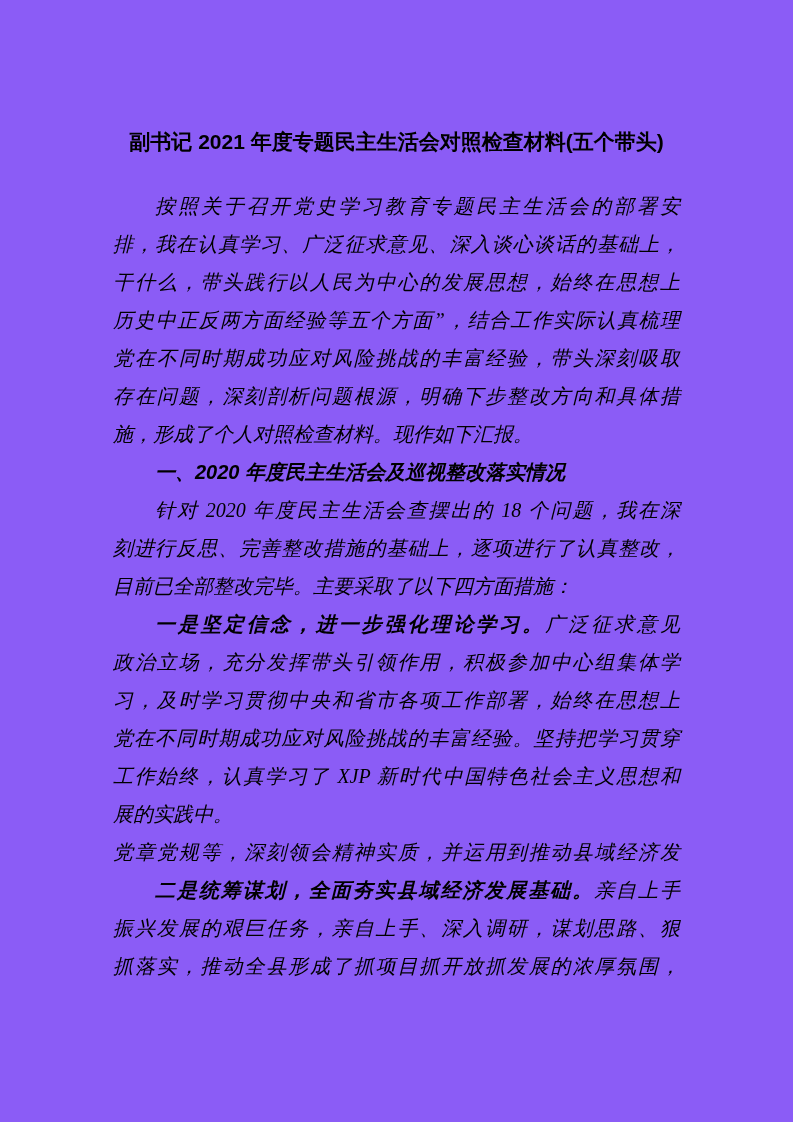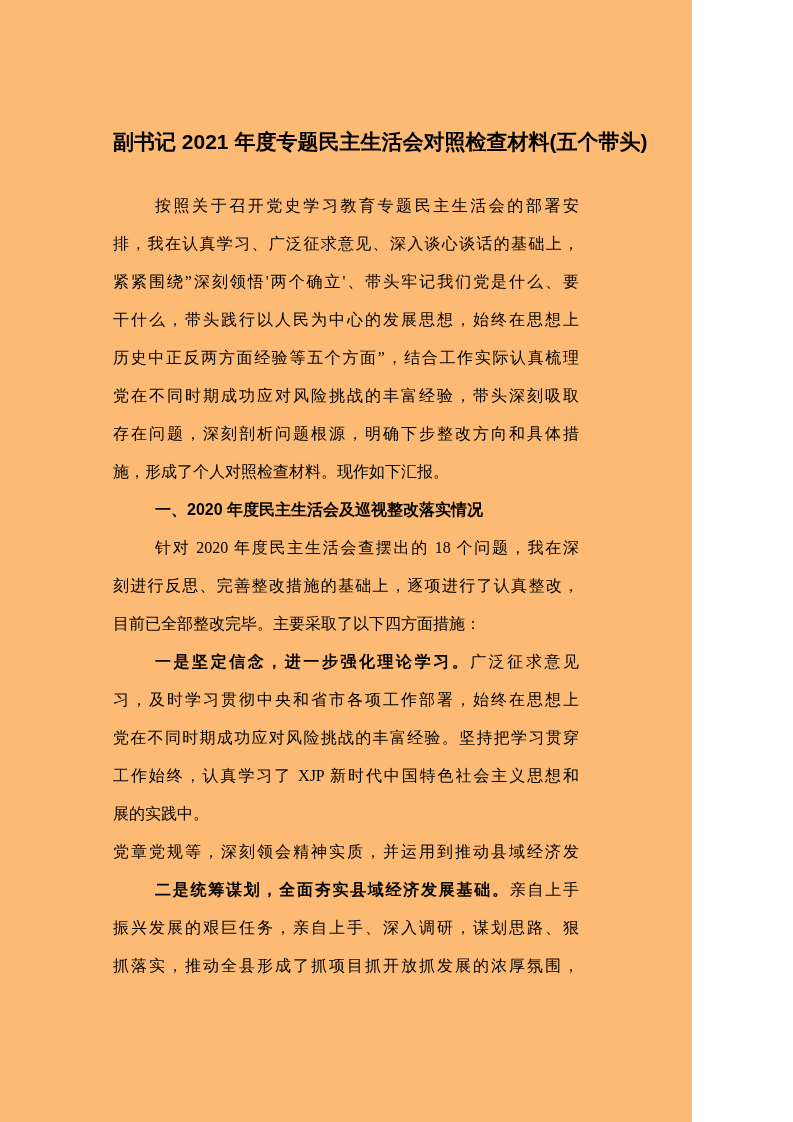--- a/index.html
+++ b/index.html
@@ -1,70 +1,71 @@
 <!DOCTYPE html>
 <html><head>
 <meta charset="utf-8">
 <style>
   html, body { margin: 0; padding: 0; background: #ffffff; }
   .page {
     position: relative;
-    width: 692px;
+    width: 793px;
     height: 1122px;
-    background: #fdba74;
+    background: #8b5cf6;
     color: #000000;
     overflow: hidden;
   }
   .content {
     padding: 122px 113px 0 113px; 
   }
   .title {
     margin: 0 0 25px 0;
     font-family: "Liberation Sans", "DejaVu Sans", sans-serif;
     font-weight: 700;
     font-size: 21px;
     line-height: 40px;
     text-align: center;
     white-space: nowrap;
   }
   .line {
     font-family: "Liberation Serif", "DejaVu Serif", serif;
-    font-size: 16px;
+    font-size: 20px;
     line-height: 38px;
     text-align: justify;
     text-align-last: left;
+    font-style: italic;
   }
   .line.just { text-align-last: justify; }
   .line.indent { text-indent: 42px; } 
   .line.heading {
     font-family: "Liberation Sans", "DejaVu Sans", sans-serif;
     font-weight: 700;
   }
   .line b { font-weight: 700; }
 </style>
 </head>
 <body>
 
 <div class="page">
   <div class="content">
     <h1 class="title">副书记 2021 年度专题民主生活会对照检查材料(五个带头)</h1>
     <div id="doc-body">
         <div class="line indent just"><span>按照关于召开党史学习教育专题民主生活会的部署安</span></div>
         <div class="line just"><span>排，我在认真学习、广泛征求意见、深入谈心谈话的基础上，</span></div>
-        <div class="line just"><span>紧紧围绕”深刻领悟'两个确立'、带头牢记我们党是什么、要</span></div>
         <div class="line just"><span>干什么，带头践行以人民为中心的发展思想，始终在思想上</span></div>
         <div class="line just"><span>历史中正反两方面经验等五个方面”，结合工作实际认真梳理</span></div>
         <div class="line just"><span>党在不同时期成功应对风险挑战的丰富经验，带头深刻吸取</span></div>
         <div class="line just"><span>存在问题，深刻剖析问题根源，明确下步整改方向和具体措</span></div>
         <div class="line"><span>施，形成了个人对照检查材料。现作如下汇报。</span></div>
         <div class="line heading indent">一、2020 年度民主生活会及巡视整改落实情况</div>
         <div class="line indent just"><span>针对 2020 年度民主生活会查摆出的 18 个问题，我在深</span></div>
         <div class="line just"><span>刻进行反思、完善整改措施的基础上，逐项进行了认真整改，</span></div>
         <div class="line"><span>目前已全部整改完毕。主要采取了以下四方面措施：</span></div>
         <div class="line indent just"><b>一是坚定信念，进一步强化理论学习。</b><span>广泛征求意见</span></div>
+        <div class="line just"><span>政治立场，充分发挥带头引领作用，积极参加中心组集体学</span></div>
         <div class="line just"><span>习，及时学习贯彻中央和省市各项工作部署，始终在思想上</span></div>
         <div class="line just"><span>党在不同时期成功应对风险挑战的丰富经验。坚持把学习贯穿</span></div>
         <div class="line just"><span>工作始终，认真学习了 XJP 新时代中国特色社会主义思想和</span></div>
         <div class="line"><span>展的实践中。</span></div>
         <div class="line just"><span>党章党规等，深刻领会精神实质，并运用到推动县域经济发</span></div>
         <div class="line indent just"><b>二是统筹谋划，全面夯实县域经济发展基础。</b><span>亲自上手</span></div>
         <div class="line just"><span>振兴发展的艰巨任务，亲自上手、深入调研，谋划思路、狠</span></div>
         <div class="line just"><span>抓落实，推动全县形成了抓项目抓开放抓发展的浓厚氛围，</span></div>
       </div>
   </div>

